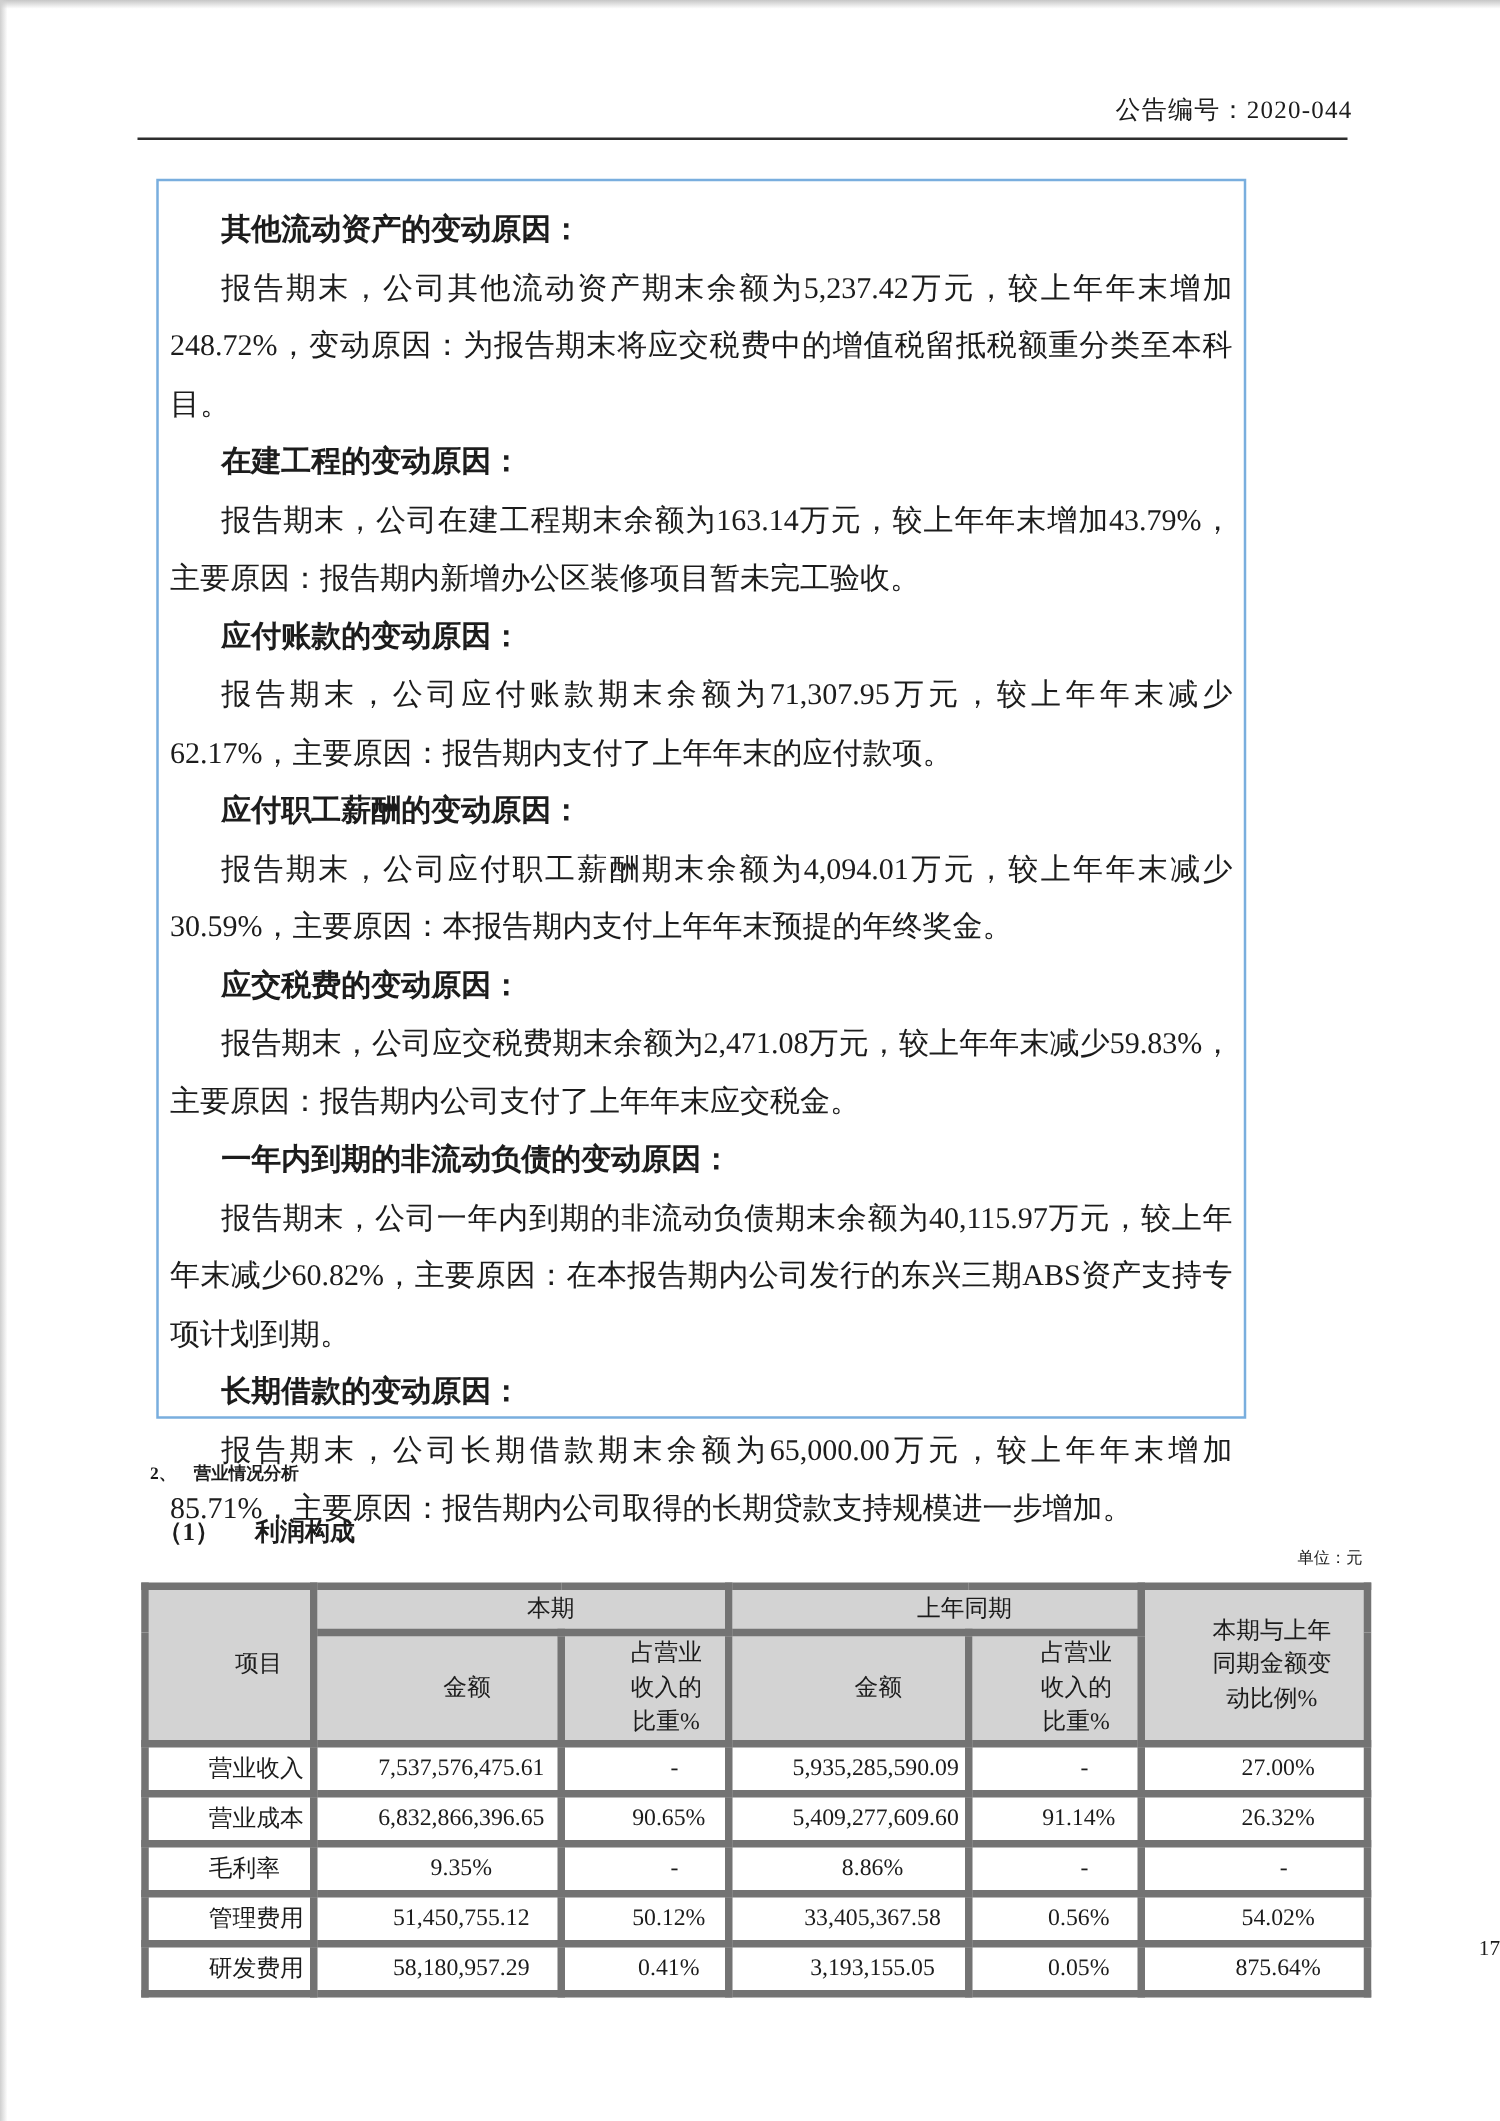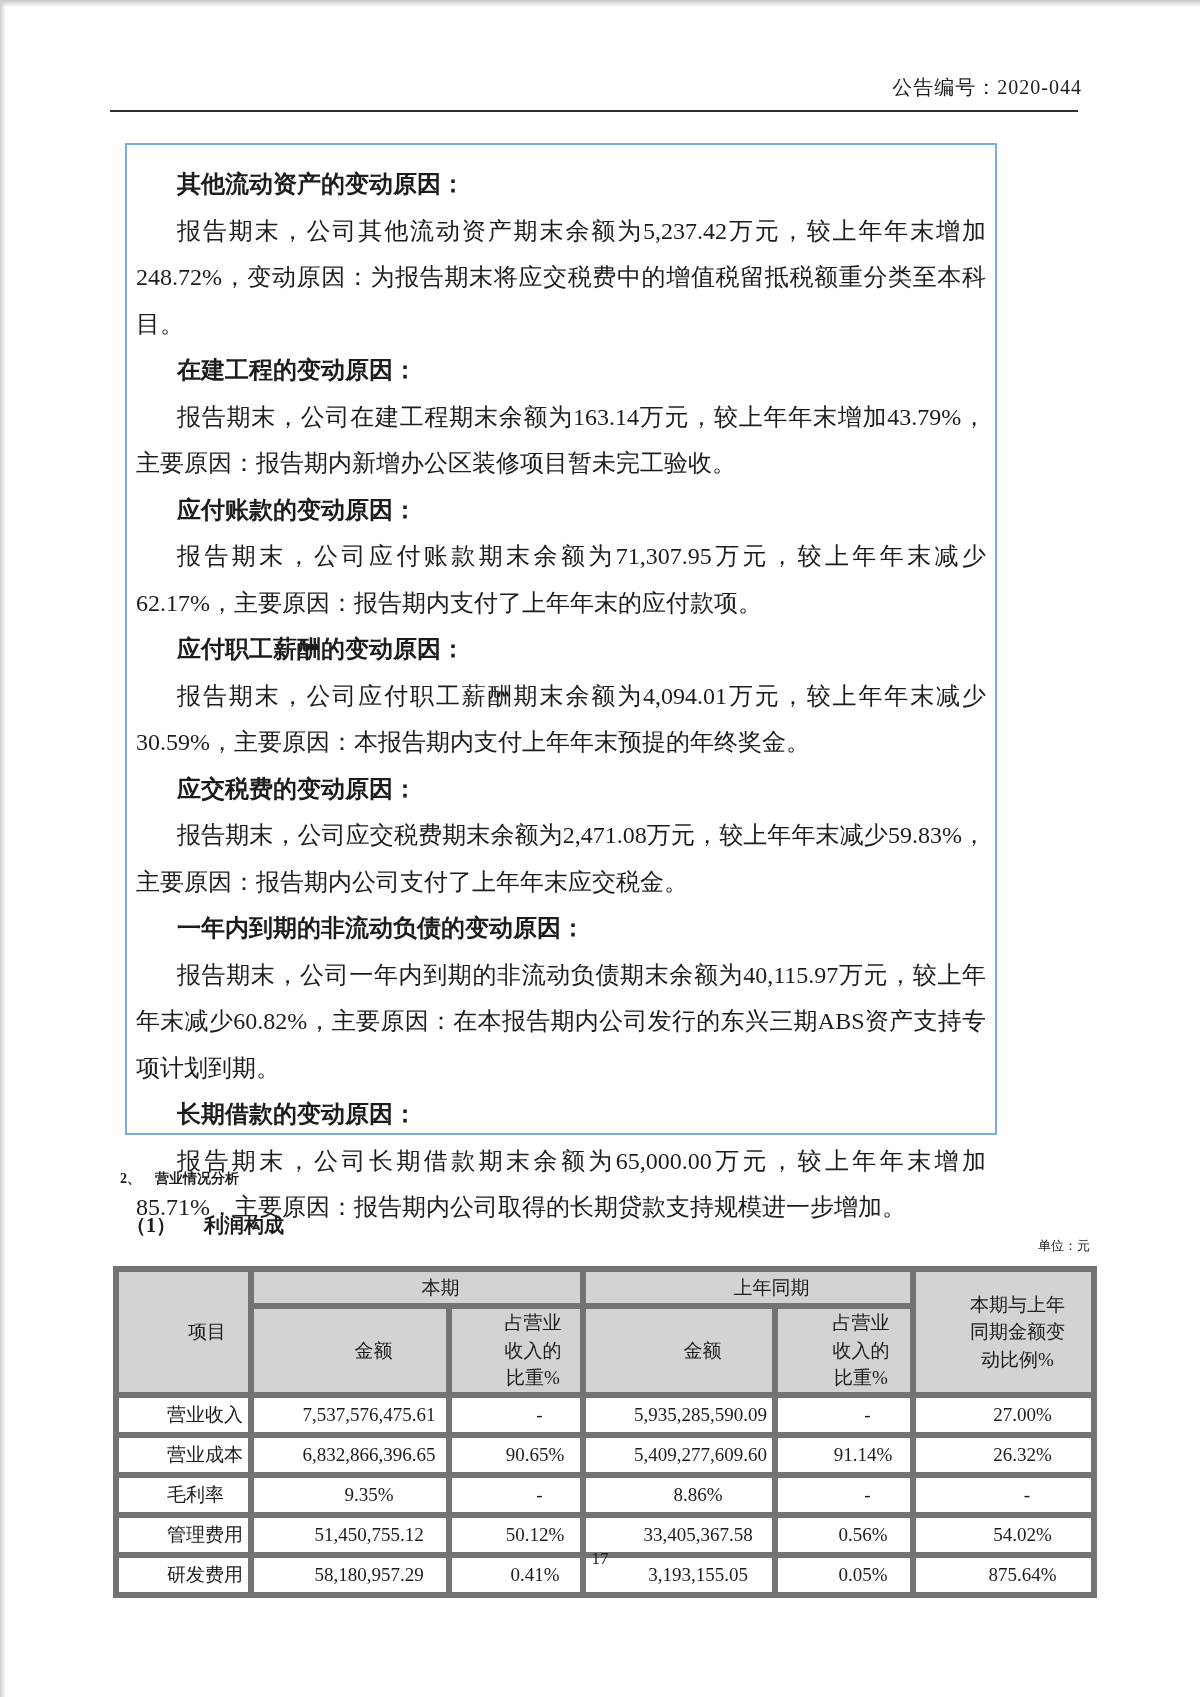--- a/index.html
+++ b/index.html
@@ -67,21 +67,21 @@
   tr.h2 th { height: 64px; }
   table.profit td { height: 32px; background: #ffffff; }
   .th-item  { }
   .th-pct   { padding: 0 14px; }
   .th-change{ padding: 0 20px; }
   td.l { text-align: left;  padding-left: 10px; }
   td.r { text-align: center; padding-right: 10px; margin-left: 11px; }
   td.c { text-align: center; }
   .page-number {
     position: absolute; left: 0; top: 1549px; width: 100%;
-    text-align: center; font-size: 17px;
+    text-align: right; font-size: 17px;
   }
 </style>
 </head>
 <body>
 
 <div class="scan-edge-top"></div>
 <div class="scan-edge-left"></div>
 
 <div class="announcement-no">公告编号：2020-044</div>
 <div class="header-rule"></div>

